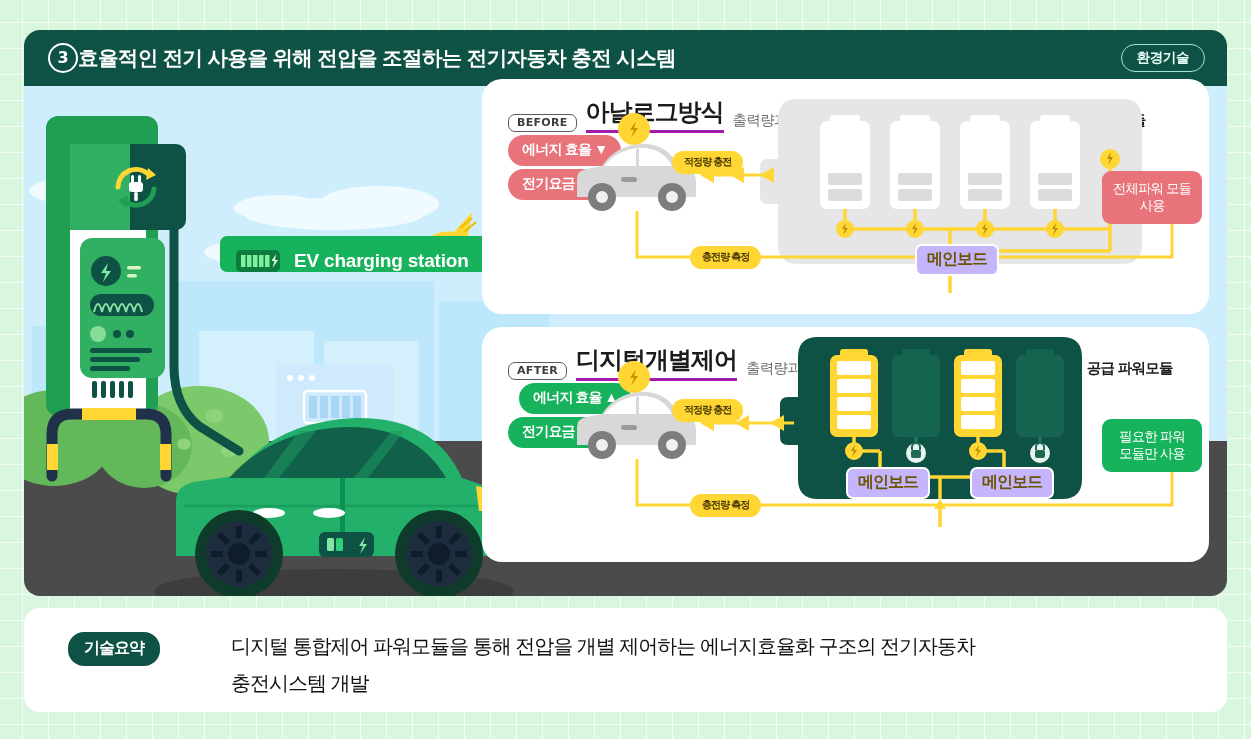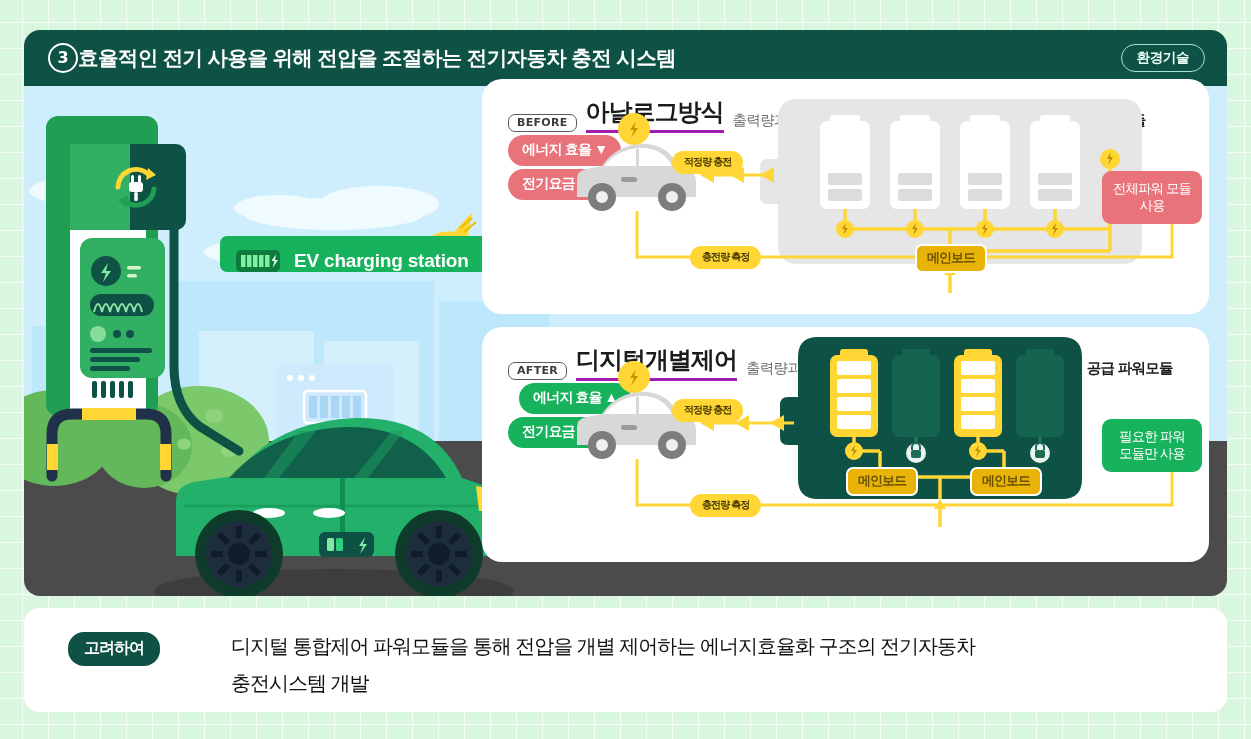--- a/index.html
+++ b/index.html
@@ -82,22 +82,22 @@
   .statbox.red{background:#e8737a;}
   .statbox.green{background:#16b25c;}
 
   
   .wlabel{
     position:absolute;background:#ffd634;color:#4a3c00;border-radius:13px;
     font-size:10px;font-weight:bold;letter-spacing:-.9px;padding:4px 12px 5px;
     white-space:nowrap;
   }
   .mboard{
-    position:absolute;background:#eab308;color:#6b5400;border-radius:7px;
-    font-size:13px;font-weight:bold;letter-spacing:-1px;padding:3px 10px 4px;
+    position:absolute;background:#c4b5fd;color:#6b5400;border-radius:7px;
+    font-size:16px;font-weight:bold;letter-spacing:-1px;padding:3px 10px 4px;
     white-space:nowrap;border:2px solid #fff;
   }
   svg{display:block;}
   .abs{position:absolute;}
 
   
   #summary{
     position:absolute;left:24px;top:608px;width:1203px;height:104px;
     background:#fff;border-radius:16px;
   }
@@ -520,18 +520,18 @@
     <div class="wlabel" style="left:208px;top:167px;">충전량 측정</div>
     <div class="mboard" style="left:364px;top:140px;">메인보드</div>
     <div class="mboard" style="left:488px;top:140px;">메인보드</div>
     <div class="statbox green" style="left:620px;top:92px;">
       <span>필요한 파워 모듈만 사용</span>
     </div>
   </div>
 </div>
 
 <div id="summary">
-  <div id="sumtag">고려하여</div>
+  <div id="sumtag">기술요약</div>
   <div id="sumtext">
     <div>디지털 통합제어 파워모듈을 통해 전압을 개별 제어하는 에너지효율화 구조의 전기자동차</div>
     <div>충전시스템 개발</div>
   </div>
 </div>
 
 </body></html>

